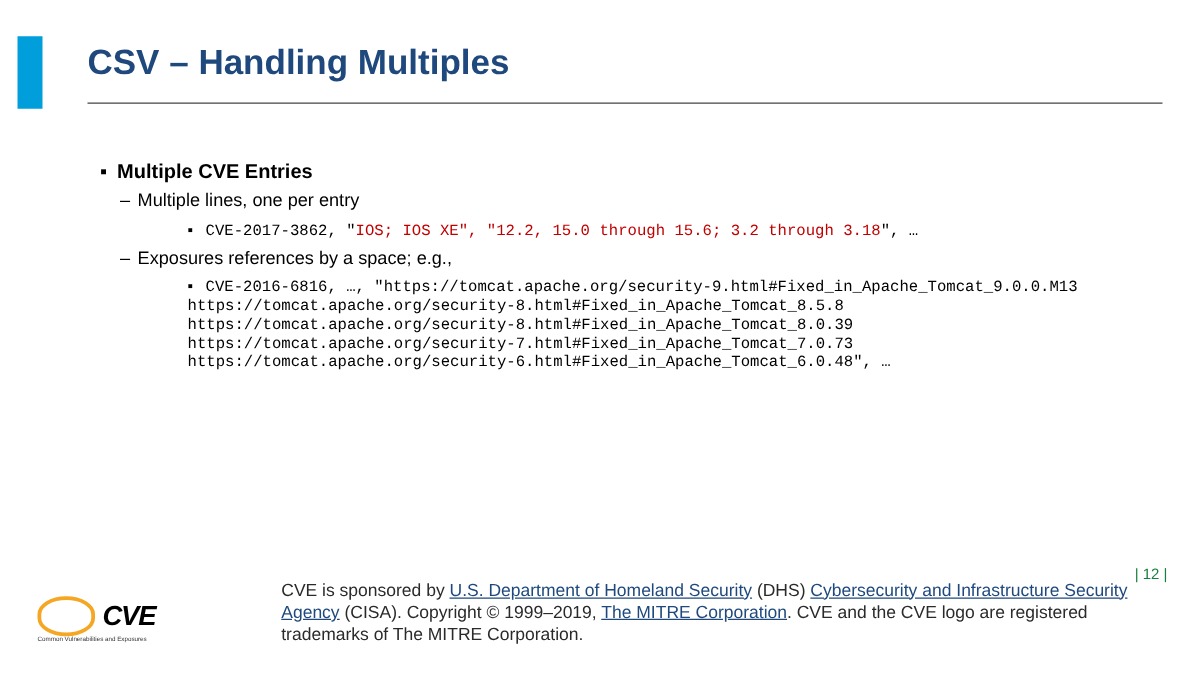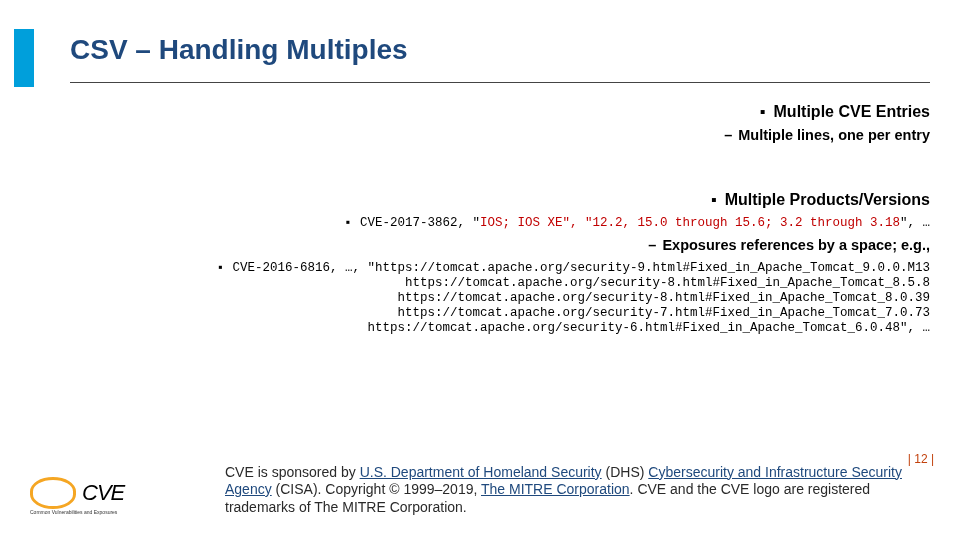--- a/index.html
+++ b/index.html
@@ -1,51 +1,50 @@
 <!DOCTYPE html>
 <html><head>
 <meta charset="utf-8">
 <style>
   * { margin: 0; padding: 0; box-sizing: border-box; }
   html, body { width: 960px; height: 540px; font-family: Arial, Helvetica, sans-serif; background: #ffffff; overflow: hidden; }
   .slide { position: relative; width: 960px; height: 528px; }
   .accent-bar { position: absolute; left: 14px; top: 29px; width: 20px; height: 58px; background: #009fdb; }
   .title { position: absolute; left: 70px; top: 34px; font-size: 28px; font-weight: bold; color: #1f497d; }
   .hr { position: absolute; left: 70px; top: 82px; width: 860px; height: 0; border-top: 1px solid #444; }
-  .content { position: absolute; left: 70px; top: 102px; width: 860px; font-size: 14.5px; color: #000; line-height: 1.2; text-align: right; }
+  .content { position: absolute; left: 70px; top: 128px; width: 860px; font-size: 14.5px; color: #000; line-height: 1.2; }
   .lvl1 { margin-left: 10px; margin-top: 18px; font-weight: bold; font-size: 16px; }
   .lvl1:first-child { margin-top: 0; }
   .lvl1 .marker { margin-right: 8px; }
-  .lvl2 { margin-left: 44px; margin-top: 6px; font-weight: bold; }
+  .lvl2 { margin-left: 26px; margin-top: 6px; font-weight: normal; }
   .lvl2 .marker { margin-right: 6px; }
   .lvl3 { margin-left: 80px; margin-top: 6px; font-family: "Courier New", monospace; font-size: 12.5px; white-space: normal; overflow-wrap: anywhere; }
   .lvl3 .marker { font-family: Arial, sans-serif; margin-right: 10px; }
   .code-red { color: #c00000; }
   .big-gap { margin-top: 45px; }
-  .page-num { position: absolute; right: 26px; bottom: 62px; font-size: 12px; color: #c2410c; }
+  .page-num { position: absolute; right: 26px; bottom: 62px; font-size: 12px; color: #15803d; }
   .logo { position: absolute; left: 30px; bottom: 14px; width: 170px; height: 42px; display: flex; align-items: center; }
   .logo-oval { width: 46px; height: 32px; border: 3px solid #f5a623; border-radius: 50% / 45%; display:flex; align-items:center; justify-content:center; }
-  .logo-text { font-size: 22px; font-weight: 400; font-style: italic; color: #000; margin-left: 6px; letter-spacing: -1px; }
+  .logo-text { font-size: 22px; font-weight: 700; font-style: italic; color: #000; margin-left: 6px; letter-spacing: -1px; }
   .logo-sub { font-size: 5px; color: #333; position:absolute; left:0; bottom:-1px; white-space:nowrap; }
   .foottext { position: absolute; left: 225px; bottom: 12px; width: 705px; font-size: 14px; color: #2a2a2a; line-height: 1.25; }
   .foottext a { color: #1f497d; text-decoration: underline; }
 </style>
 </head>
 <body>
 
 <div class="slide">
   <div class="accent-bar"></div>
   <div class="title">CSV – Handling Multiples</div>
   <div class="hr"></div>
 
   <div class="content">
     <div class="lvl1"><span class="marker">▪</span><span>Multiple CVE Entries</span></div>
     <div class="lvl2"><span class="marker">–</span><span>Multiple lines, one per entry</span></div>
 
-    <div class="lvl1 big-gap"><span class="marker">▪</span><span>Multiple Products/Versions</span></div>
     <div class="lvl3"><span class="marker">▪</span><span>CVE-2017-3862, "</span><span class="code-red">IOS; IOS XE", "12.2, 15.0 through 15.6; 3.2 through 3.18</span><span>", …</span></div>
 
     <div class="lvl2"><span class="marker">–</span><span>Exposures references by a space; e.g.,</span></div>
     <div class="lvl3"><span class="marker">▪</span><span>CVE-2016-6816, …, "https://tomcat.apache.org/security-9.html#Fixed_in_Apache_Tomcat_9.0.0.M13 https://tomcat.apache.org/security-8.html#Fixed_in_Apache_Tomcat_8.5.8 https://tomcat.apache.org/security-8.html#Fixed_in_Apache_Tomcat_8.0.39 https://tomcat.apache.org/security-7.html#Fixed_in_Apache_Tomcat_7.0.73 https://tomcat.apache.org/security-6.html#Fixed_in_Apache_Tomcat_6.0.48", …</span></div>
   </div>
 
   <div class="page-num">| 12 |</div>
 
   <div class="logo">
     <div class="logo-oval"></div>

